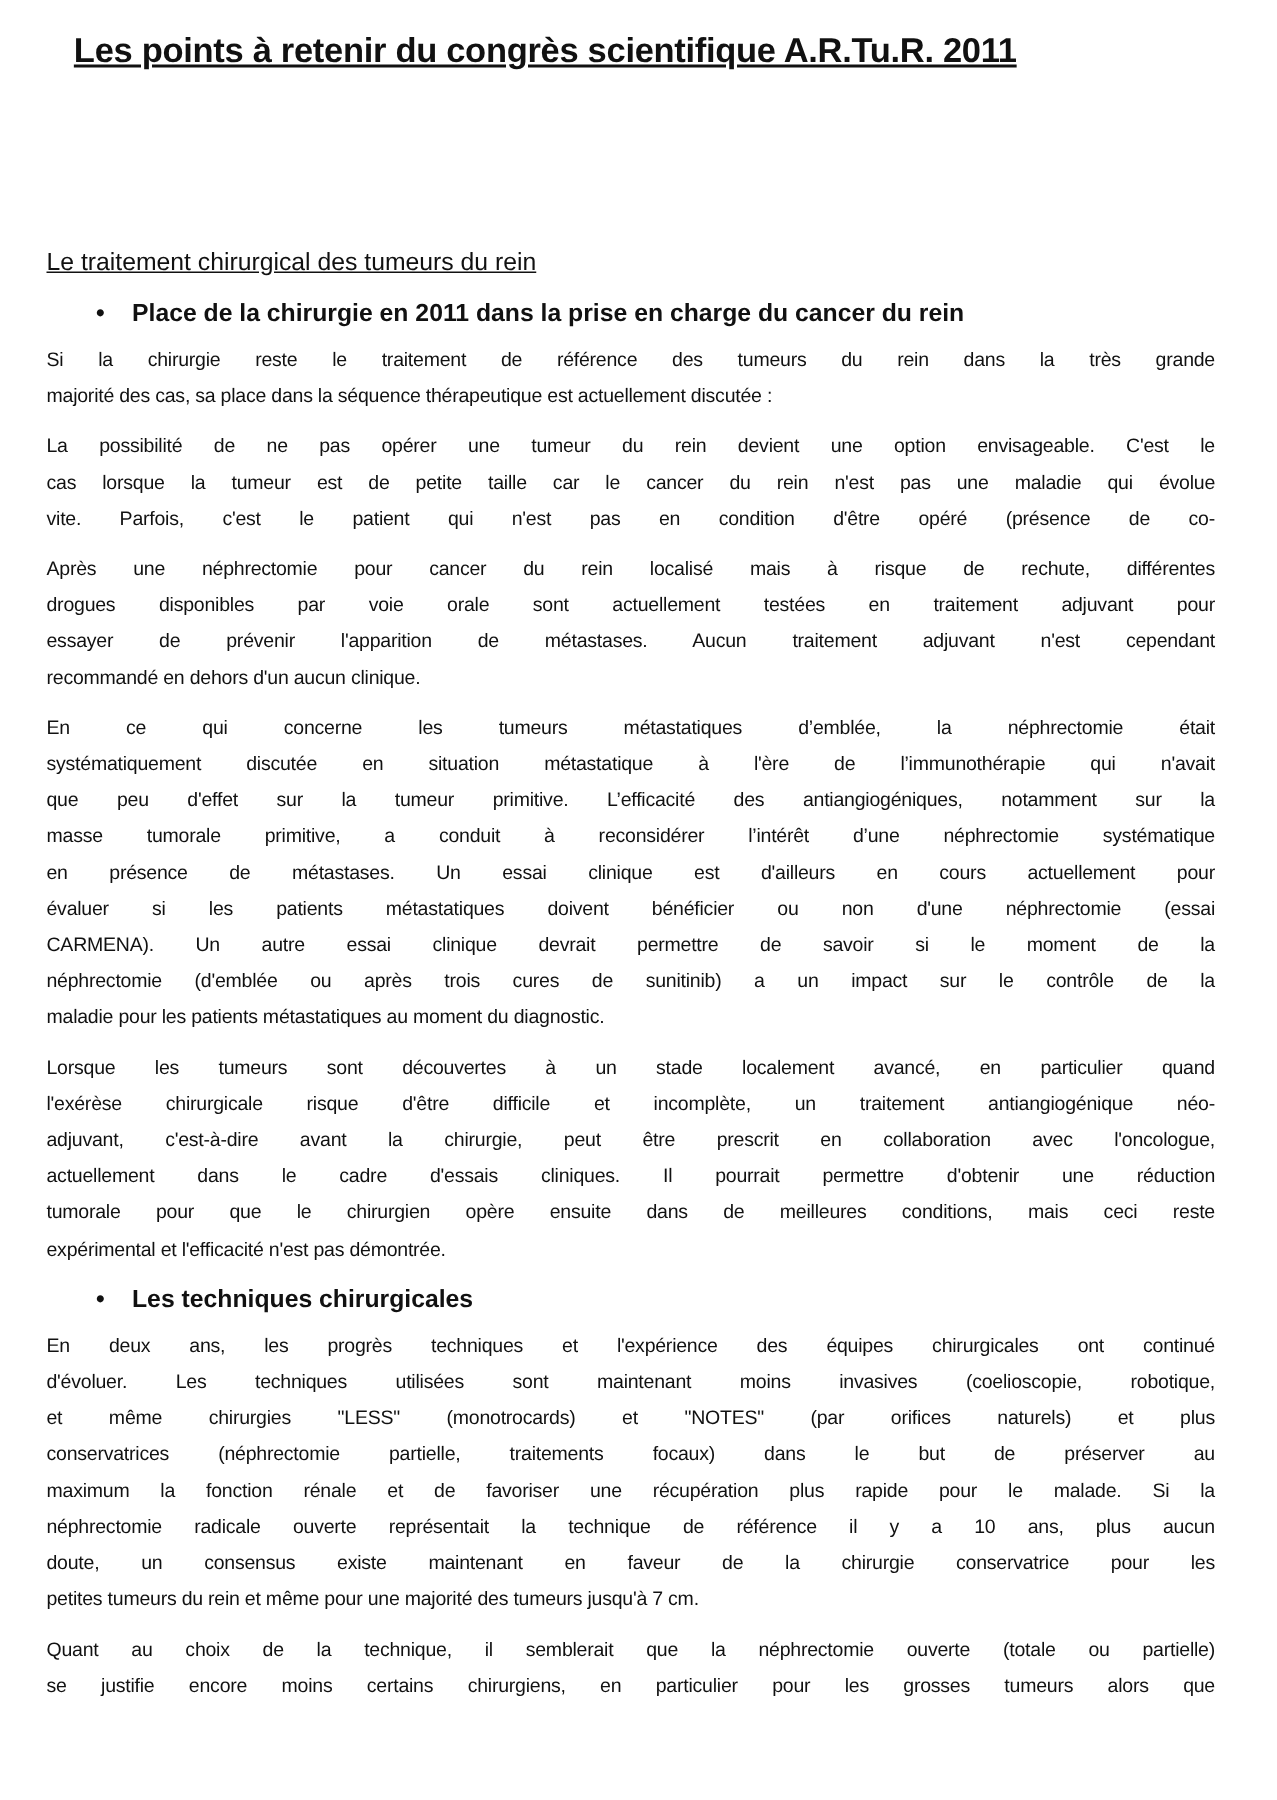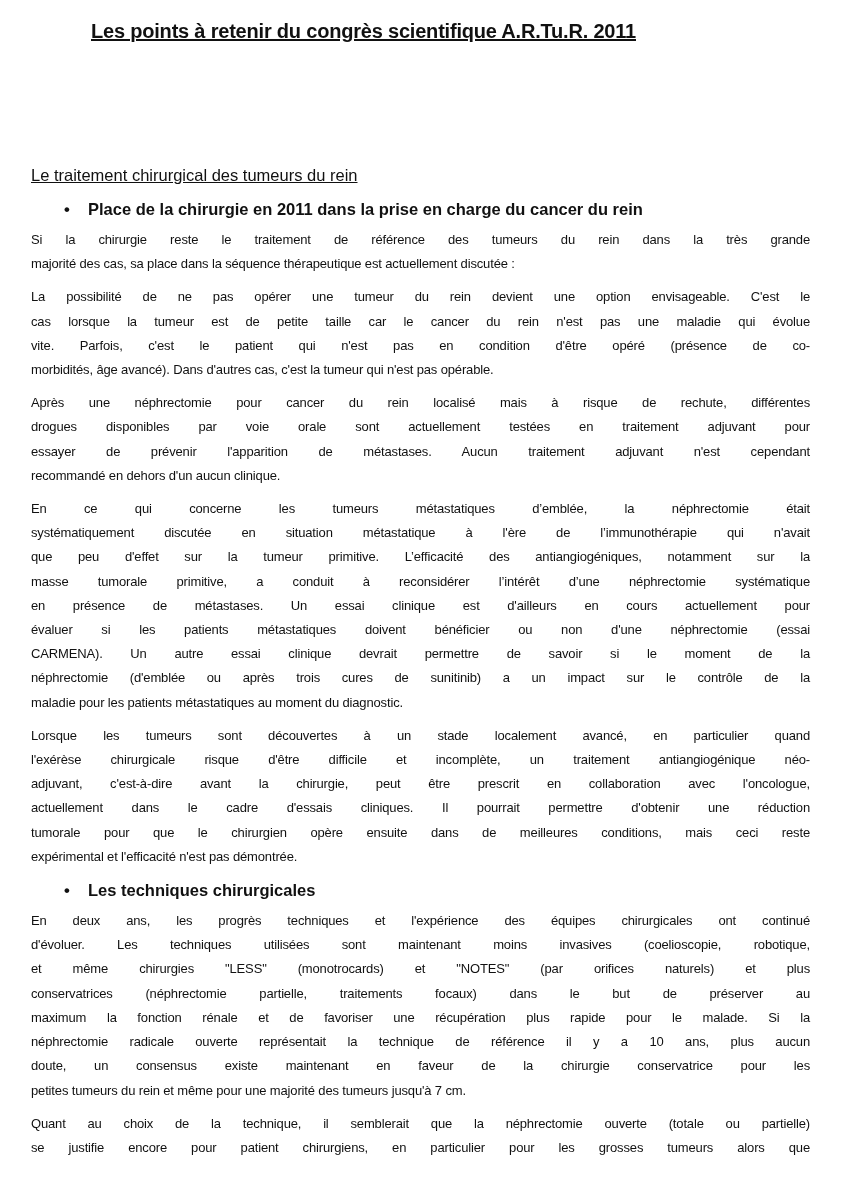--- a/index.html
+++ b/index.html
@@ -3,21 +3,21 @@
 <meta charset="utf-8">
 <style>
   html, body { margin: 0; padding: 0; background: #ffffff; }
   body {
     width: 851px; height: 1200px; overflow: hidden; position: relative;
     font-family: "Liberation Sans", "DejaVu Sans", sans-serif;
     color: #111111;
   }
   .page-title {
     position: absolute; left: 0; top: 20px; width: 727px;
-    text-align: center; font-weight: bold; font-size: 20px;
+    text-align: center; font-weight: bold; font-size: 23px;
     text-decoration: underline; letter-spacing: -0.2px;
     margin: 0;
   }
   .content {
     position: absolute; left: 31px; top: 163px; width: 779px;
   }
   .section-heading {
     font-weight: normal; font-size: 16.5px; text-decoration: underline;
     margin: 0 0 10px 0; line-height: 24px;
   }
@@ -51,21 +51,20 @@
 
   <div class="para">
     <span class="line">Si la chirurgie reste le traitement de référence des tumeurs du rein dans la très grande</span>
     <span class="line last">majorité des cas, sa place dans la séquence thérapeutique est actuellement discutée :</span>
   </div>
 
   <div class="para">
     <span class="line">La possibilité de ne pas opérer une tumeur du rein devient une option envisageable. C'est le</span>
     <span class="line">cas lorsque la tumeur est de petite taille car le cancer du rein n'est pas une maladie qui évolue</span>
     <span class="line">vite. Parfois, c'est le patient qui n'est pas en condition d'être opéré (présence de co-</span>
-    <span class="line last">morbidités, âge avancé). Dans d'autres cas, c'est la tumeur qui n'est pas opérable.</span>
   </div>
 
   <div class="para">
     <span class="line">Après une néphrectomie pour cancer du rein localisé mais à risque de rechute, différentes</span>
     <span class="line">drogues disponibles par voie orale sont actuellement testées en traitement adjuvant pour</span>
     <span class="line">essayer de prévenir l'apparition de métastases. Aucun traitement adjuvant n'est cependant</span>
     <span class="line last">recommandé en dehors d'un aucun clinique.</span>
   </div>
 
   <div class="para">
@@ -100,15 +99,15 @@
     <span class="line">et même chirurgies "LESS" (monotrocards) et "NOTES" (par orifices naturels) et plus</span>
     <span class="line">conservatrices (néphrectomie partielle, traitements focaux) dans le but de préserver au</span>
     <span class="line">maximum la fonction rénale et de favoriser une récupération plus rapide pour le malade. Si la</span>
     <span class="line">néphrectomie radicale ouverte représentait la technique de référence il y a 10 ans, plus aucun</span>
     <span class="line">doute, un consensus existe maintenant en faveur de la chirurgie conservatrice pour les</span>
     <span class="line last">petites tumeurs du rein et même pour une majorité des tumeurs jusqu'à 7 cm.</span>
   </div>
 
   <div class="para">
     <span class="line">Quant au choix de la technique, il semblerait que la néphrectomie ouverte (totale ou partielle)</span>
-    <span class="line">se justifie encore pour patient chirurgiens, en particulier pour les grosses tumeurs alors que</span>
+    <span class="line">se justifie encore moins certains chirurgiens, en particulier pour les grosses tumeurs alors que</span>
   </div>
 </div>
 
 </body></html>

